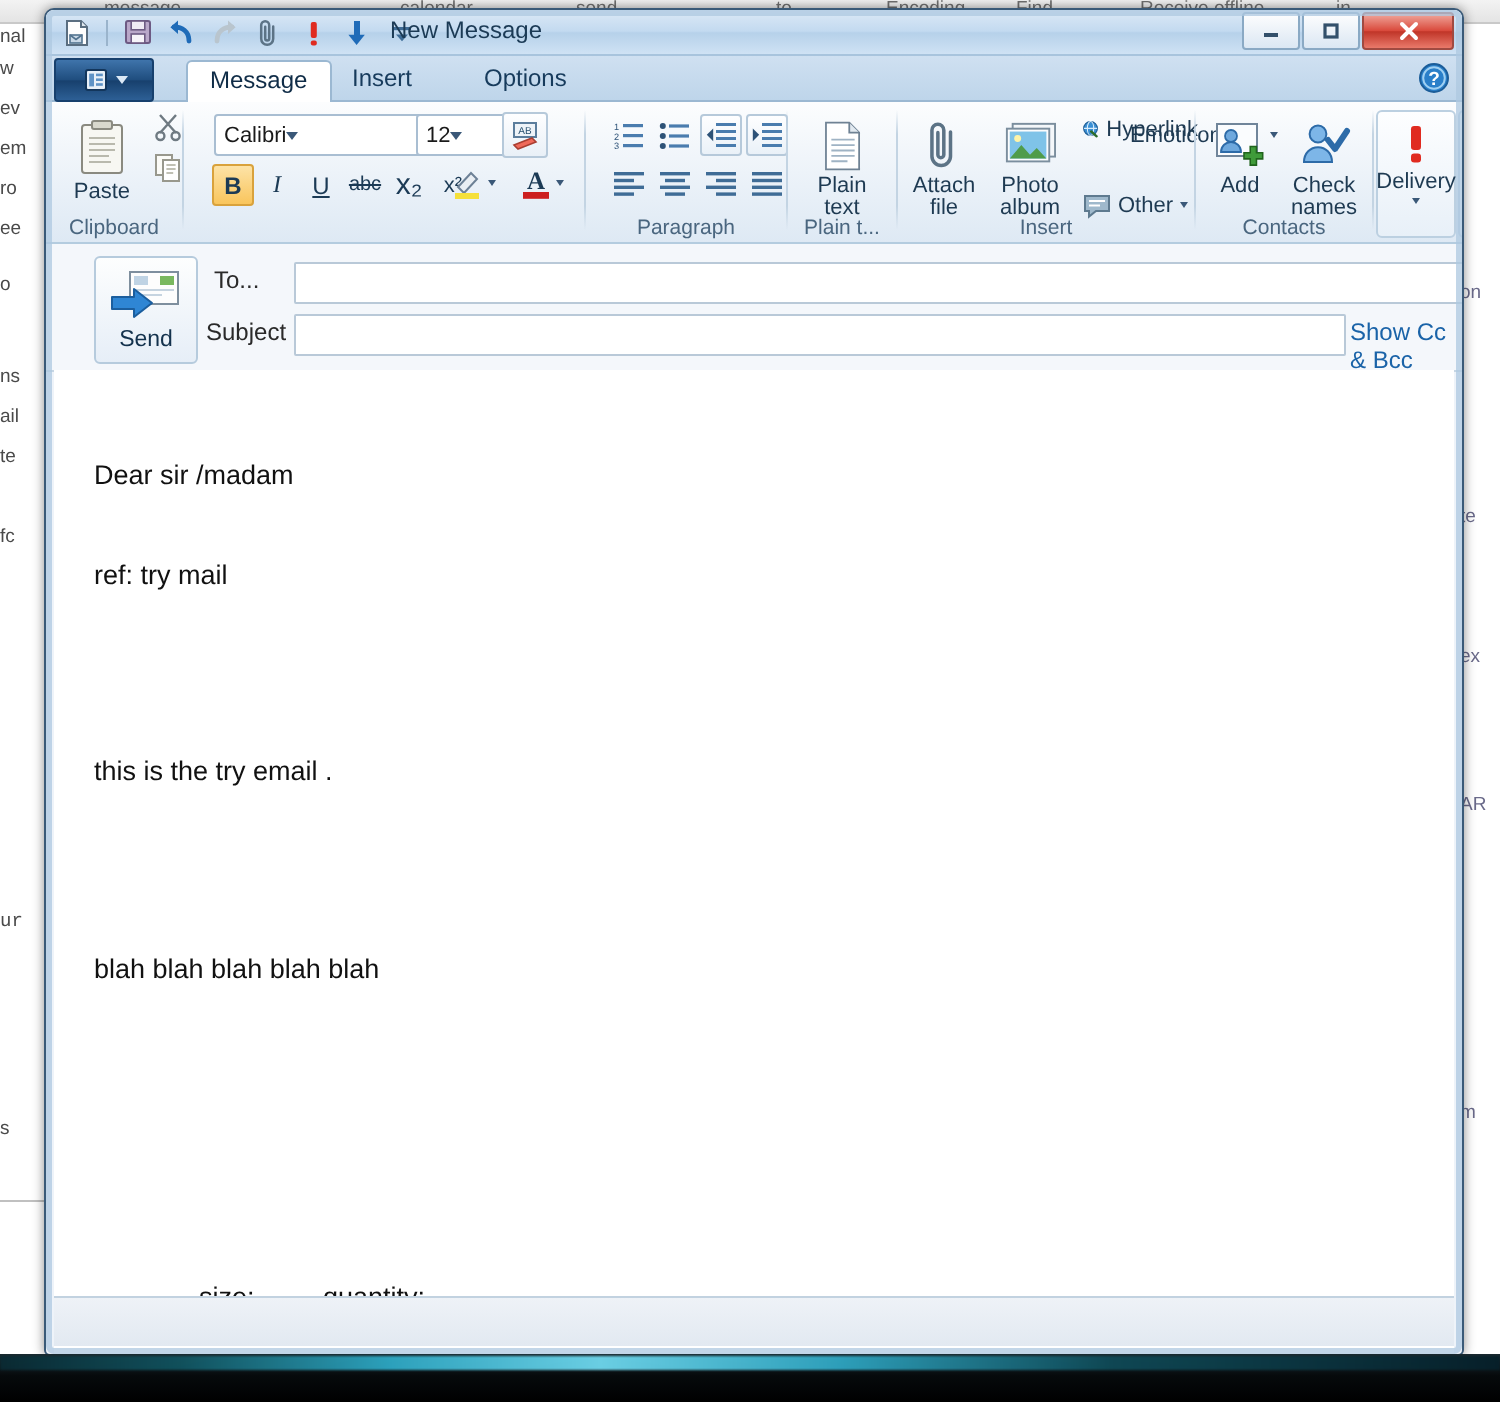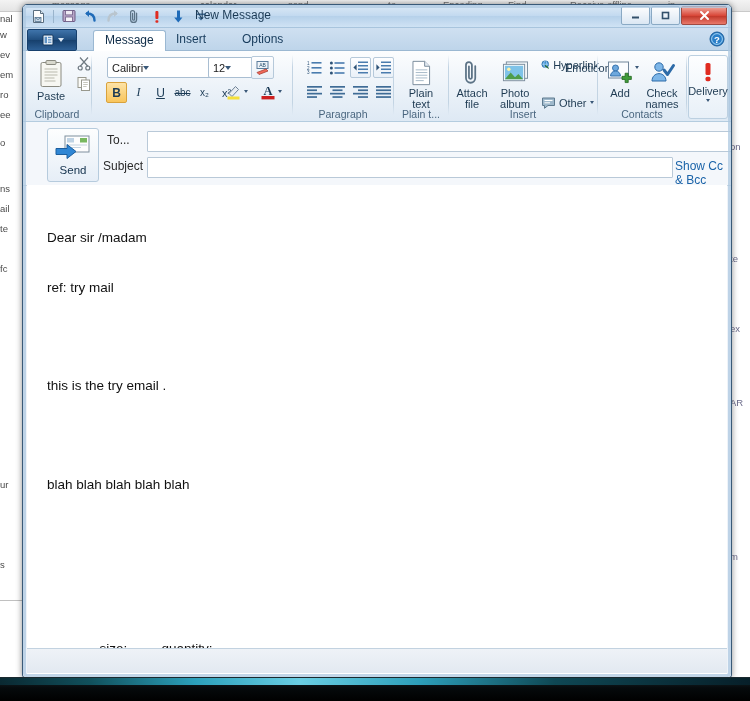--- a/index.html
+++ b/index.html
@@ -130,21 +130,21 @@
     <span class="bg-word" style="top:18px;">w</span>
     <span class="bg-word" style="top:38px;">ev</span>
     <span class="bg-word" style="top:58px;">em</span>
     <span class="bg-word" style="top:78px;">ro</span>
     <span class="bg-word" style="top:98px;">ee</span>
     <span class="bg-word" style="top:126px;">o</span>
     <span class="bg-word" style="top:172px;">ns</span>
     <span class="bg-word" style="top:192px;">ail</span>
     <span class="bg-word" style="top:212px;">te</span>
     <span class="bg-word" style="top:252px;">fc</span>
-    <span class="bg-word" style="top:468px;">ur</span>
+    <span class="bg-word" style="top:444px;font-family:Liberation Mono, monospace;">ur</span>
     <span class="bg-word" style="top:548px;">s</span>
   </div>
 
   <div id="bg-botline"></div>
 
   <div id="bg-right">
     <span class="bg-word" style="top:130px;">on</span>
     <span class="bg-word" style="top:242px;">te</span>
     <span class="bg-word" style="top:312px;">ex</span>
     <span class="bg-word" style="top:386px;">AR</span>
@@ -310,21 +310,21 @@
           <text x="7.5" y="7" font-size="5" text-anchor="middle" fill="#27506f" font-family="Liberation Sans, sans-serif">AB</text>
           <path d="M2 12.5l9-3.5 2 2-9 3.5z" fill="#f06a5a" stroke="#a93f32" stroke-width=".8"></path>
         </svg>
       </div>
 
       <div style="position:absolute;left:14px;top:31px;display:flex;gap:1px;">
         <div class="tgl on" style="font-weight:bold;">B</div>
         <div class="tgl" style="font-style:italic;font-family:'Liberation Serif',serif;">I</div>
         <div class="tgl" style="text-decoration:underline;">U</div>
         <div class="tgl" style="text-decoration:line-through;font-size:10px;">abc</div>
-        <div class="tgl" style="font-size:10px;">x₂</div>
+        <div class="tgl" style="font-size:15px;">x₂</div>
         <div class="tgl" style="font-size:11px;">x²</div>
       </div>
 
       <div style="position:absolute;left:133px;top:31px;display:flex;align-items:center;gap:1px;">
         <svg width="18" height="19" viewBox="0 0 18 19">
           <path d="M4 11.5l6.5-7 3 3-6.5 7z" fill="#e9eef3" stroke="#6d8196" stroke-width="1"></path>
           <rect x="2.5" y="14.5" width="12" height="3" fill="#f5e03a"></rect>
         </svg>
         <span class="caret-sm"></span>
       </div>

